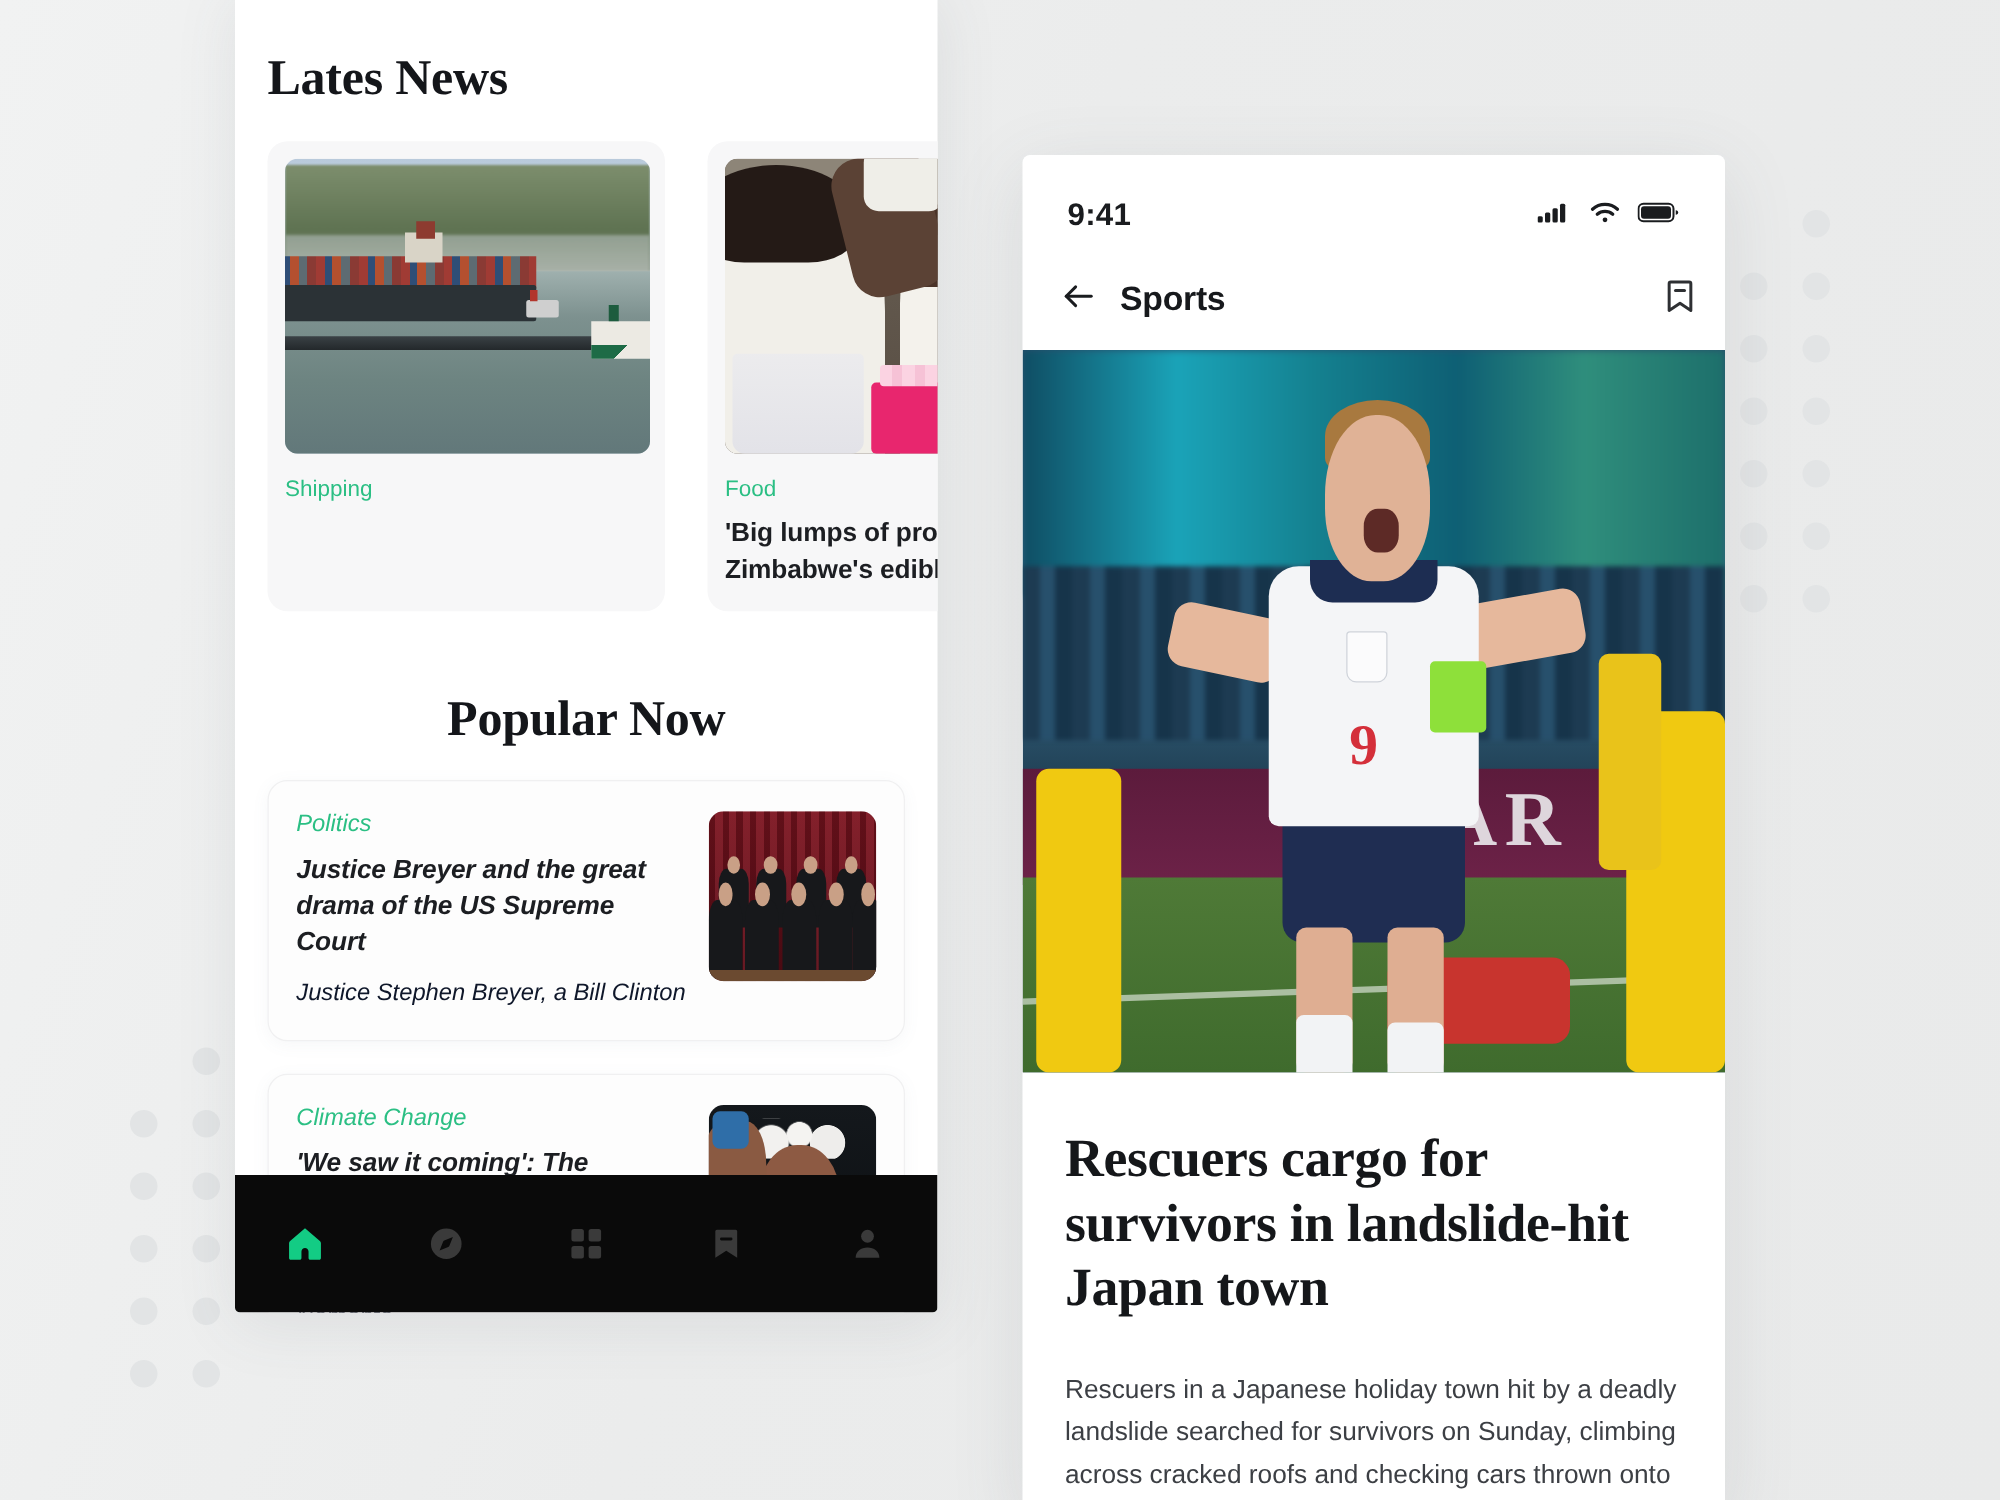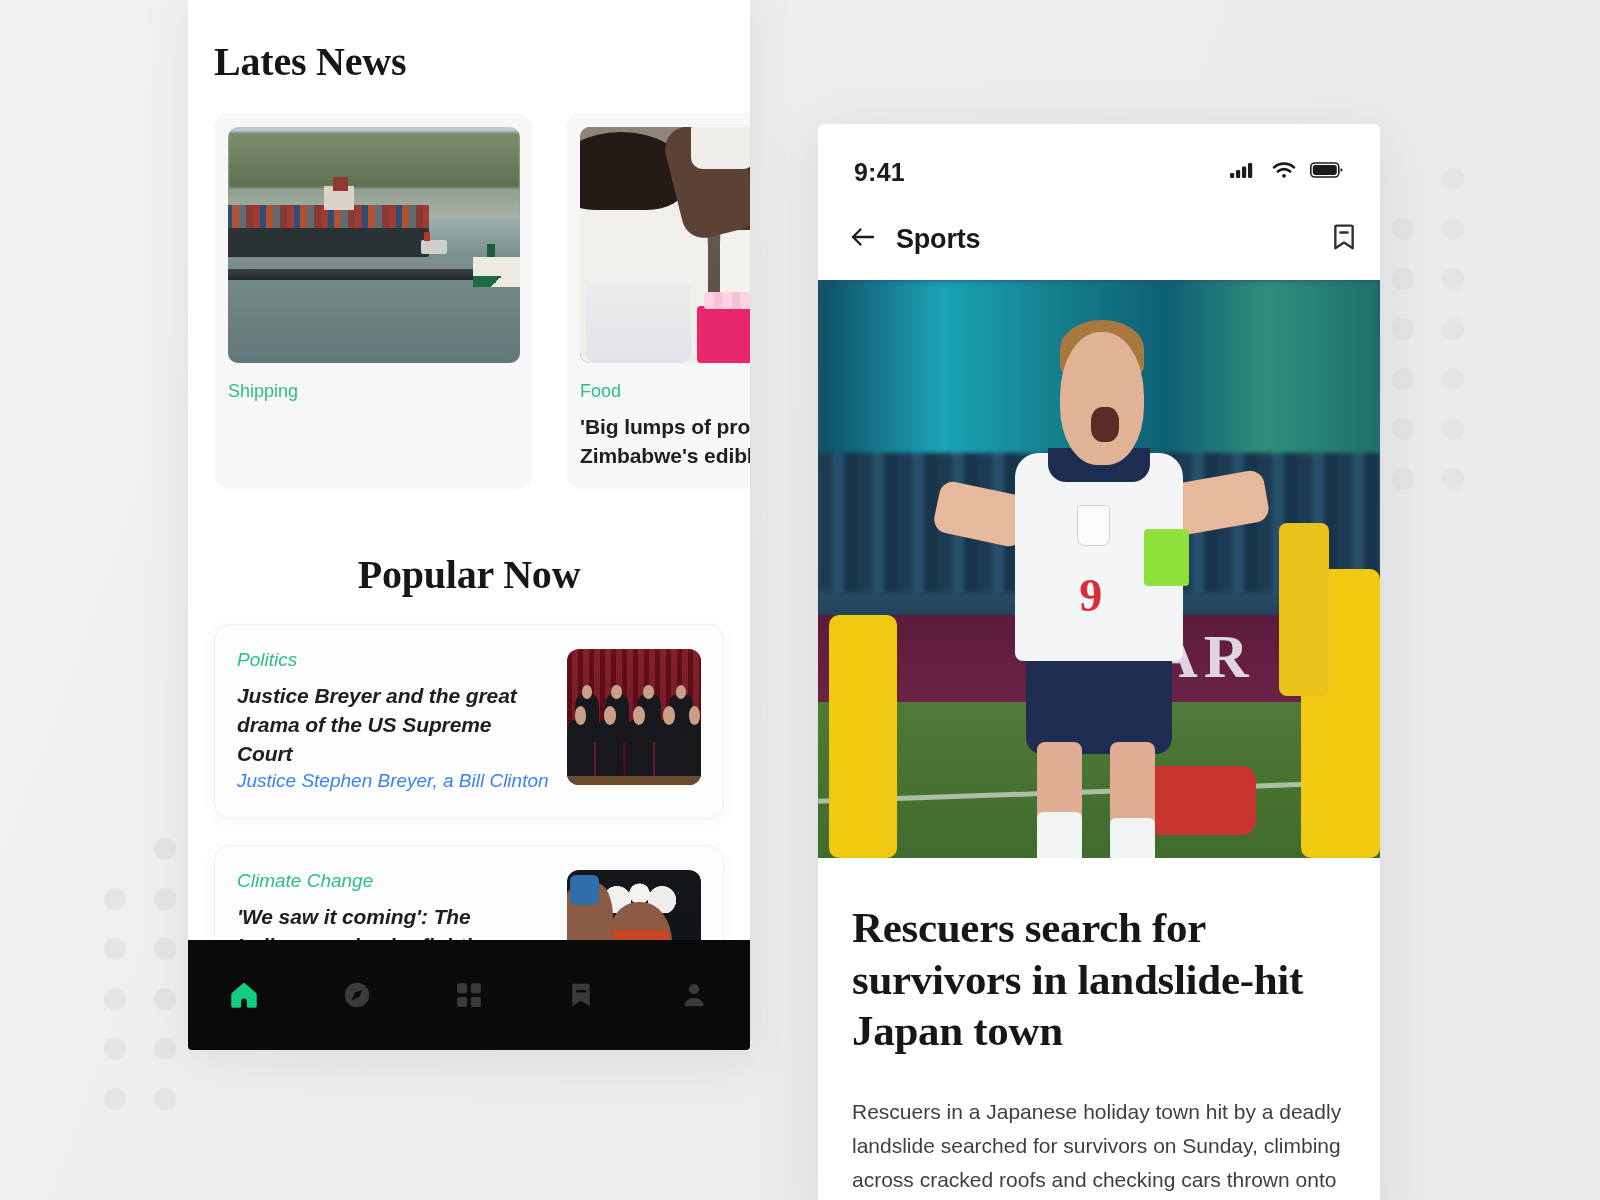--- a/index.html
+++ b/index.html
@@ -49,21 +49,21 @@
 
   .pop-card {
     background: #fdfdfd; border: 1px solid #f0f0f1; border-radius: 16px;
     box-shadow: 0 3px 14px rgba(110,120,130,.06);
     margin-top: 26px; padding: 24px 22px 24px 22px;
     display: flex; gap: 18px; align-items: flex-start;
   }
   .pop-text { flex: 1 1 auto; min-width: 0; font-style: italic; }
   .pop-cat { color: #2bbf84; font-size: 19px; }
   .pop-head { font-size: 21px; font-weight: 700; color: #1c1e22; line-height: 1.38; margin-top: 11px; letter-spacing:-.1px;}
-  .pop-sub { font-size: 19px; color: #3b82f6; line-height:1.3;}
+  .pop-sub { font-size: 19px; color: #0f172a; margin-top: 14px; line-height:1.3;}
   .pop-thumb { width: 134px; height: 136px; border-radius: 12px; overflow: hidden; flex: 0 0 134px; position: relative; }
 
   
   .tabbar {
     position: absolute; left: 0; bottom: 0; width: 562px; height: 110px;
     background: #0a0a0a; display: flex; align-items: center; justify-content: space-around;
   }
   .tab { width: 56px; height: 56px; display: flex; align-items: center; justify-content: center; }
   .tab svg { display: block; }
 
@@ -433,19 +433,19 @@
         <div class="fb-badge"></div>
           <div class="fb-num">9</div>
           <div class="fb-band"></div>
         <div class="fb-hair"></div>
           <div class="fb-head"></div>
           <div class="fb-mouth"></div>
       </div>
     </div>
 
     <div class="art-body">
-      <h2 class="art-head">Rescuers search for survivors in landslide-hit Japan town</h2>
+      <h2 class="art-head">Rescuers cargo for survivors in landslide-hit Japan town</h2>
       <p class="art-para">Rescuers in a Japanese holiday town hit by a deadly landslide searched for survivors on Sunday, climbing across cracked roofs and checking cars thrown onto engulfed buildings as more rain lashed the area.</p>
     </div>
 
   </div>
 
 </div>
 
 </body></html>

